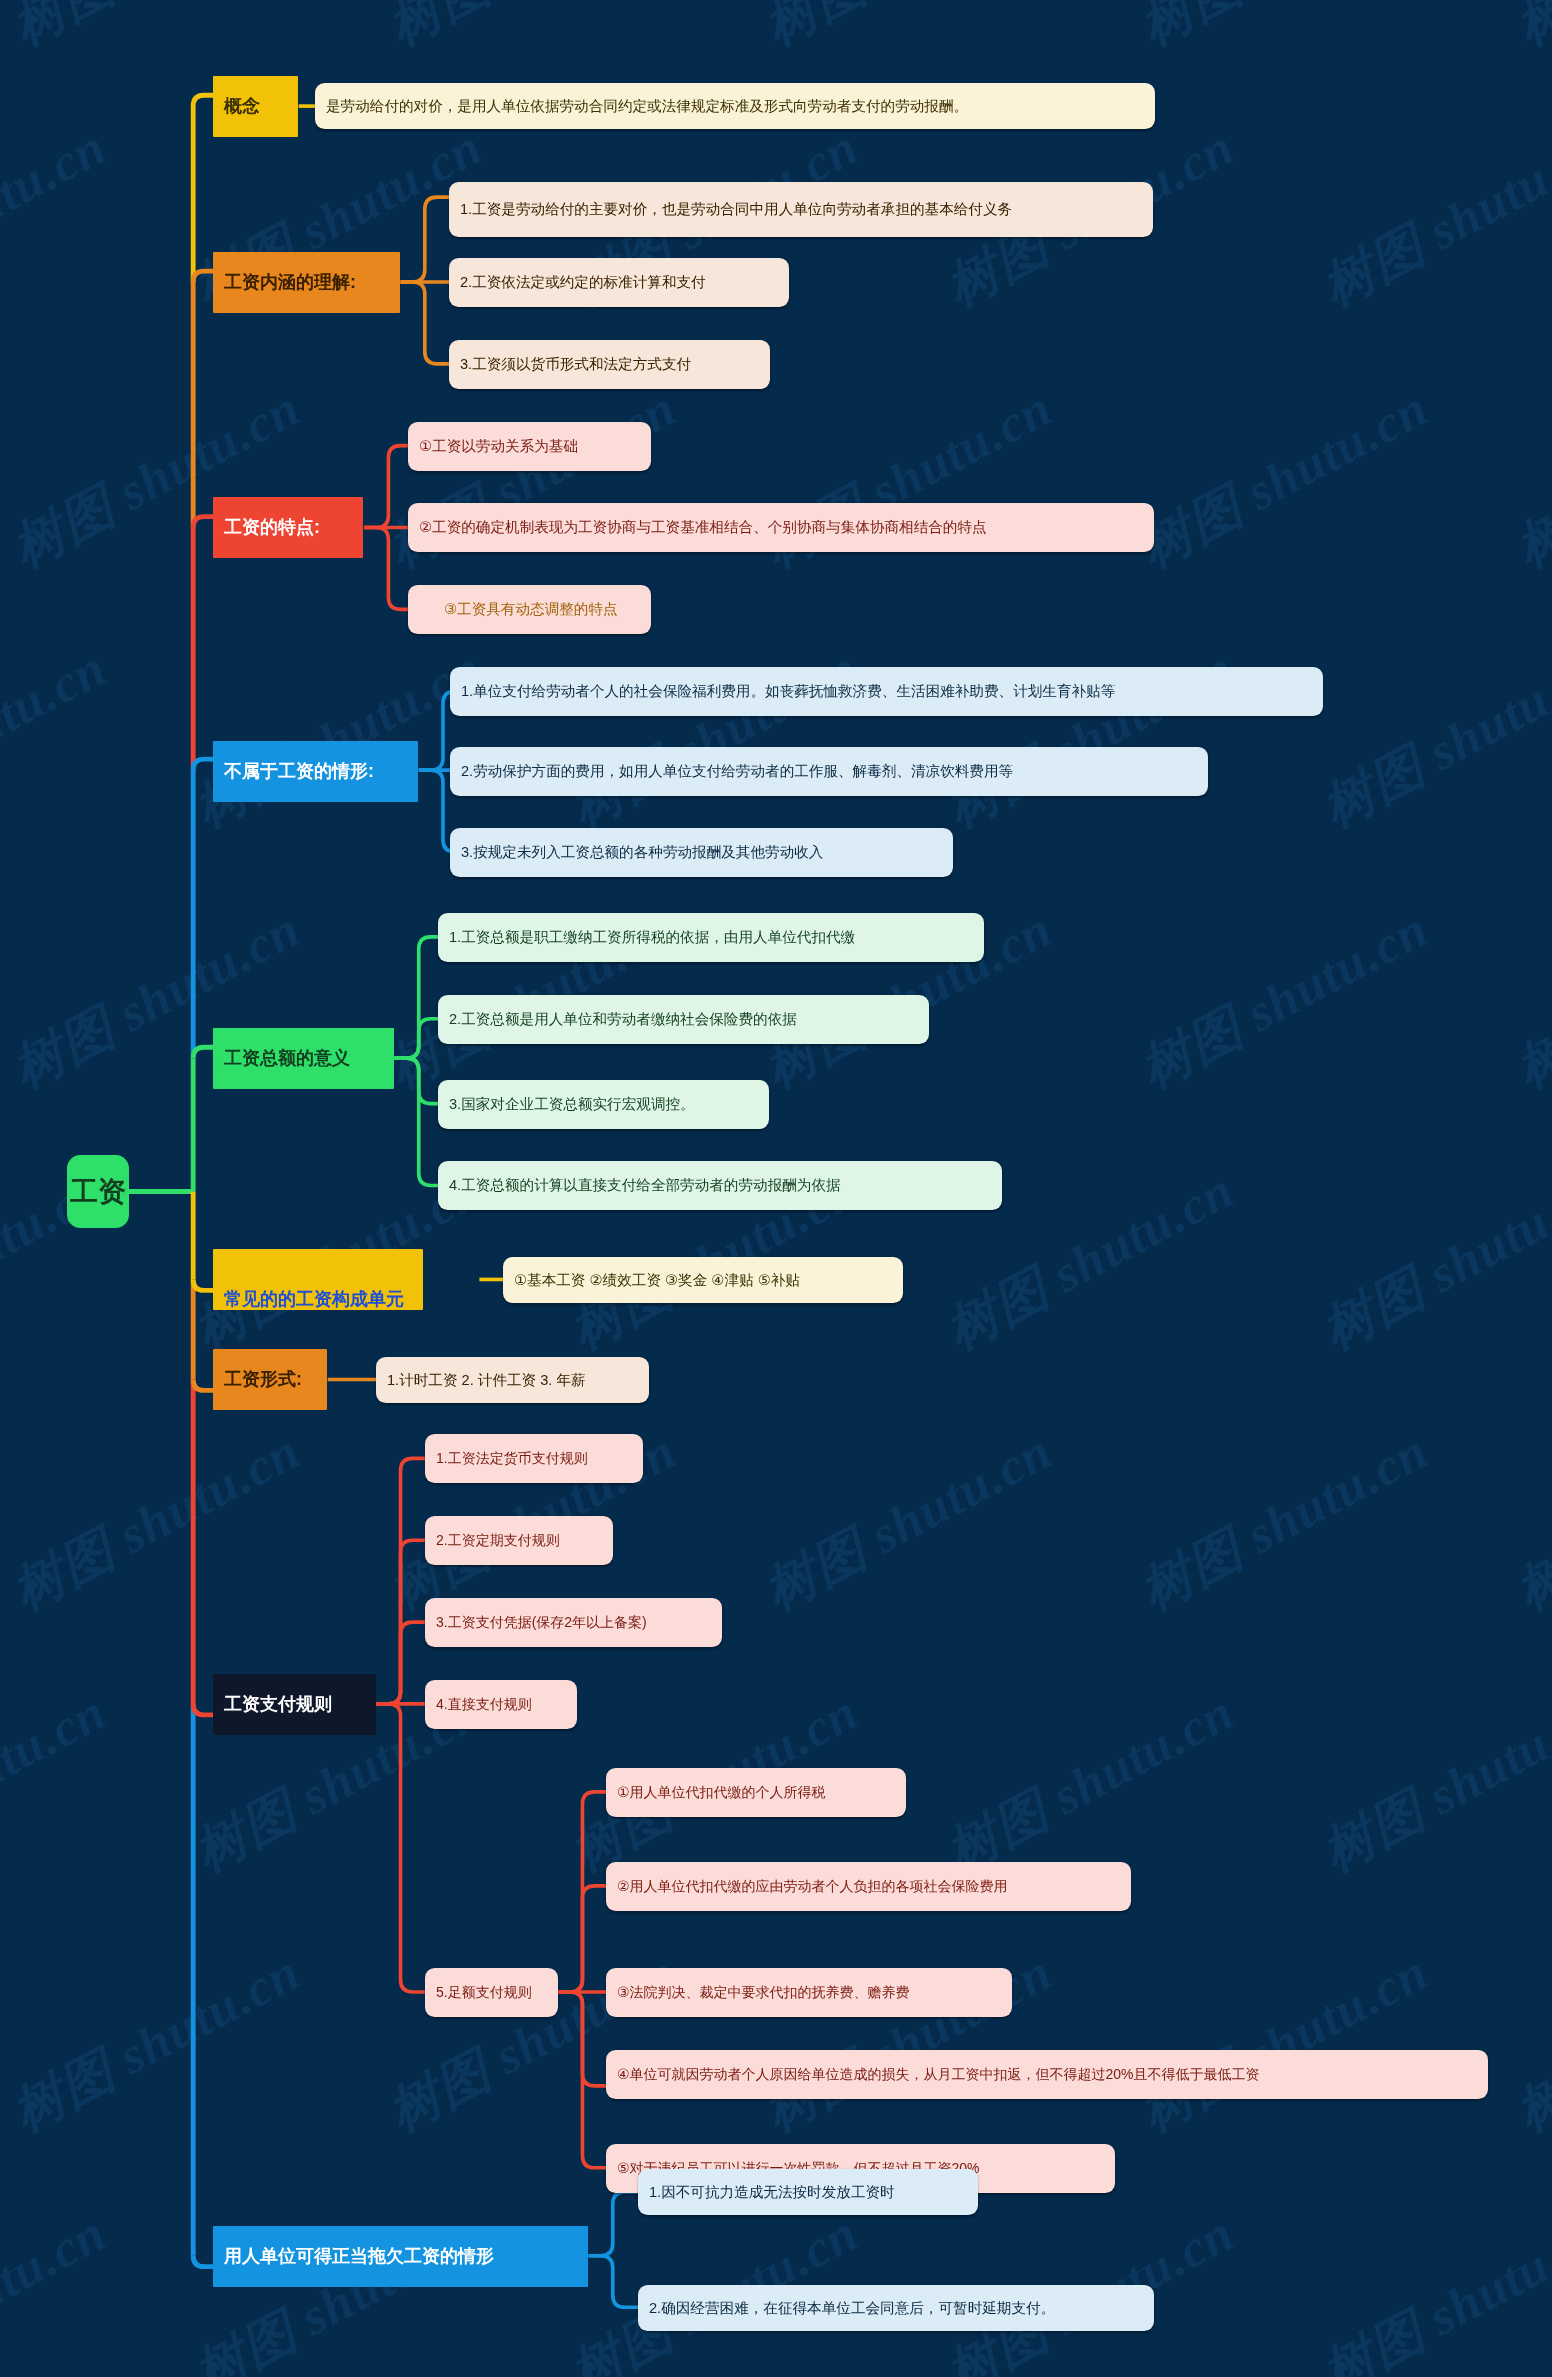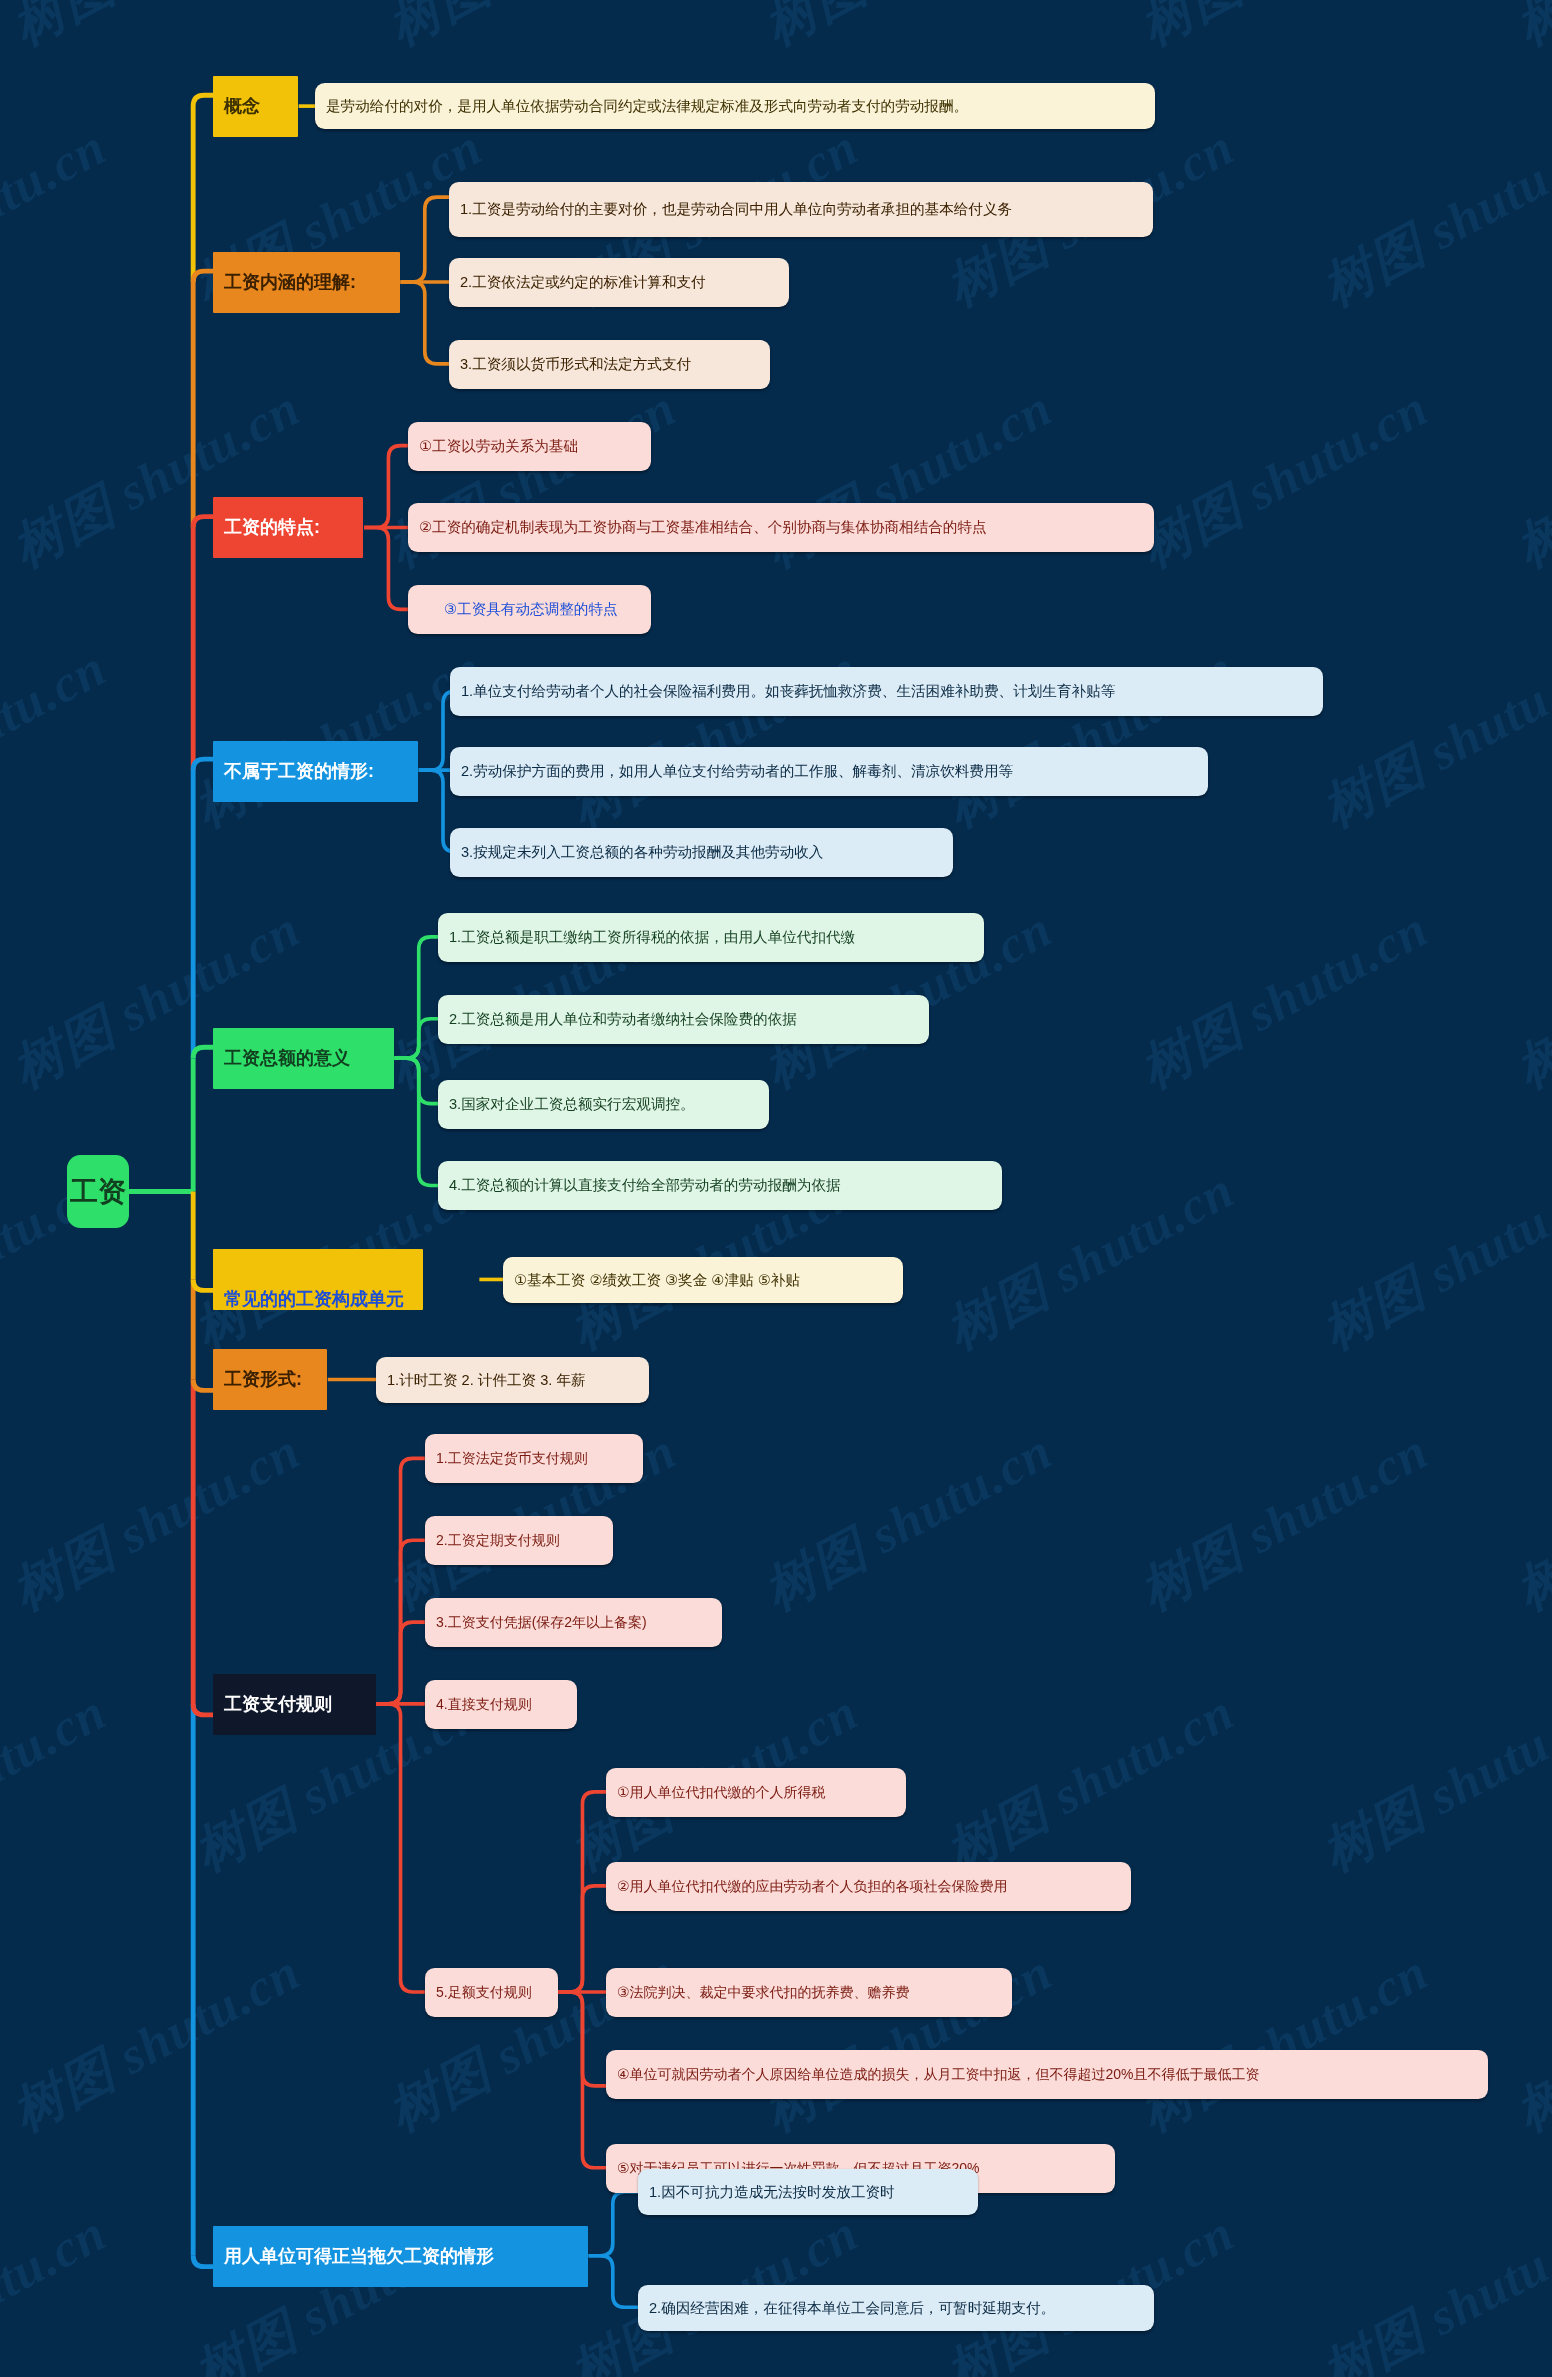--- a/index.html
+++ b/index.html
@@ -225,21 +225,21 @@
 
   <div class="node lvl1" style="left:213px; top:497px; width:150px; height:61px; background:#ee4432; color:#ffffff;">
     <span>工资的特点:</span>
   </div>
   <div class="node lvl2 leafbox" style="left:408px; top:422px; width:243px; height:49px; background:#fbdcd8; color:#7a1a10;">
     <span>①工资以劳动关系为基础</span>
   </div>
   <div class="node lvl2 leafbox" style="left:408px; top:503px; width:746px; height:49px; background:#fbdcd8; color:#7a1a10;">
     <span>②工资的确定机制表现为工资协商与工资基准相结合、个别协商与集体协商相结合的特点</span>
   </div>
-  <div class="node lvl2 leafbox" style="left:408px; top:585px; width:243px; height:49px; background:#fbdcd8; color:#1d4ed8;padding-left:36px;">
+  <div class="node lvl2 leafbox" style="left:408px; top:585px; width:243px; height:49px; background:#fbdcd8; color:#a16207;padding-left:36px;">
     <span>③工资具有动态调整的特点</span>
   </div>
 
   <div class="node lvl1" style="left:213px; top:741px; width:205px; height:61px; background:#1494e0; color:#ffffff;">
     <span>不属于工资的情形:</span>
   </div>
   <div class="node lvl2 leafbox" style="left:450px; top:667px; width:873px; height:49px; background:#dcecf7; color:#0b2b44;">
     <span>1.单位支付给劳动者个人的社会保险福利费用。如丧葬抚恤救济费、生活困难补助费、计划生育补贴等</span>
   </div>
   <div class="node lvl2 leafbox" style="left:450px; top:747px; width:758px; height:49px; background:#dcecf7; color:#0b2b44;">

